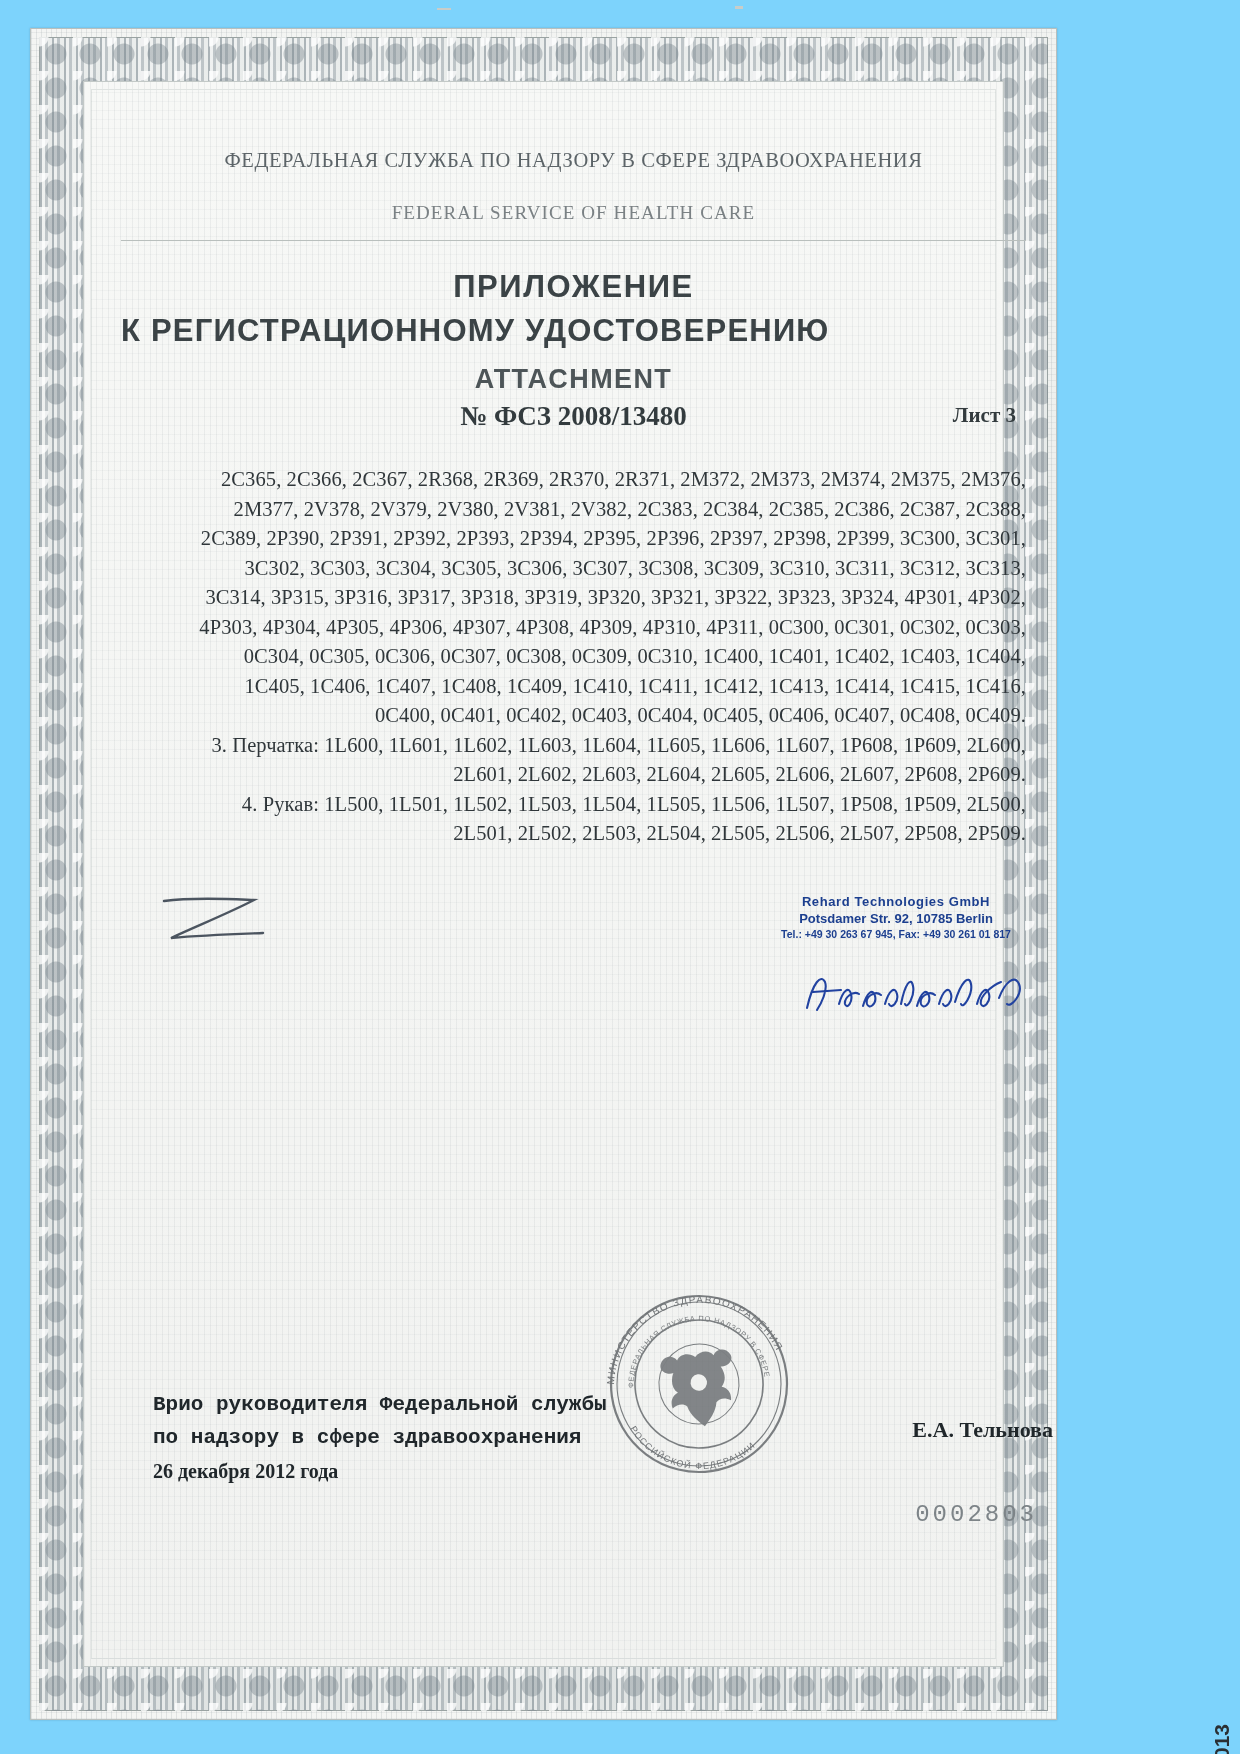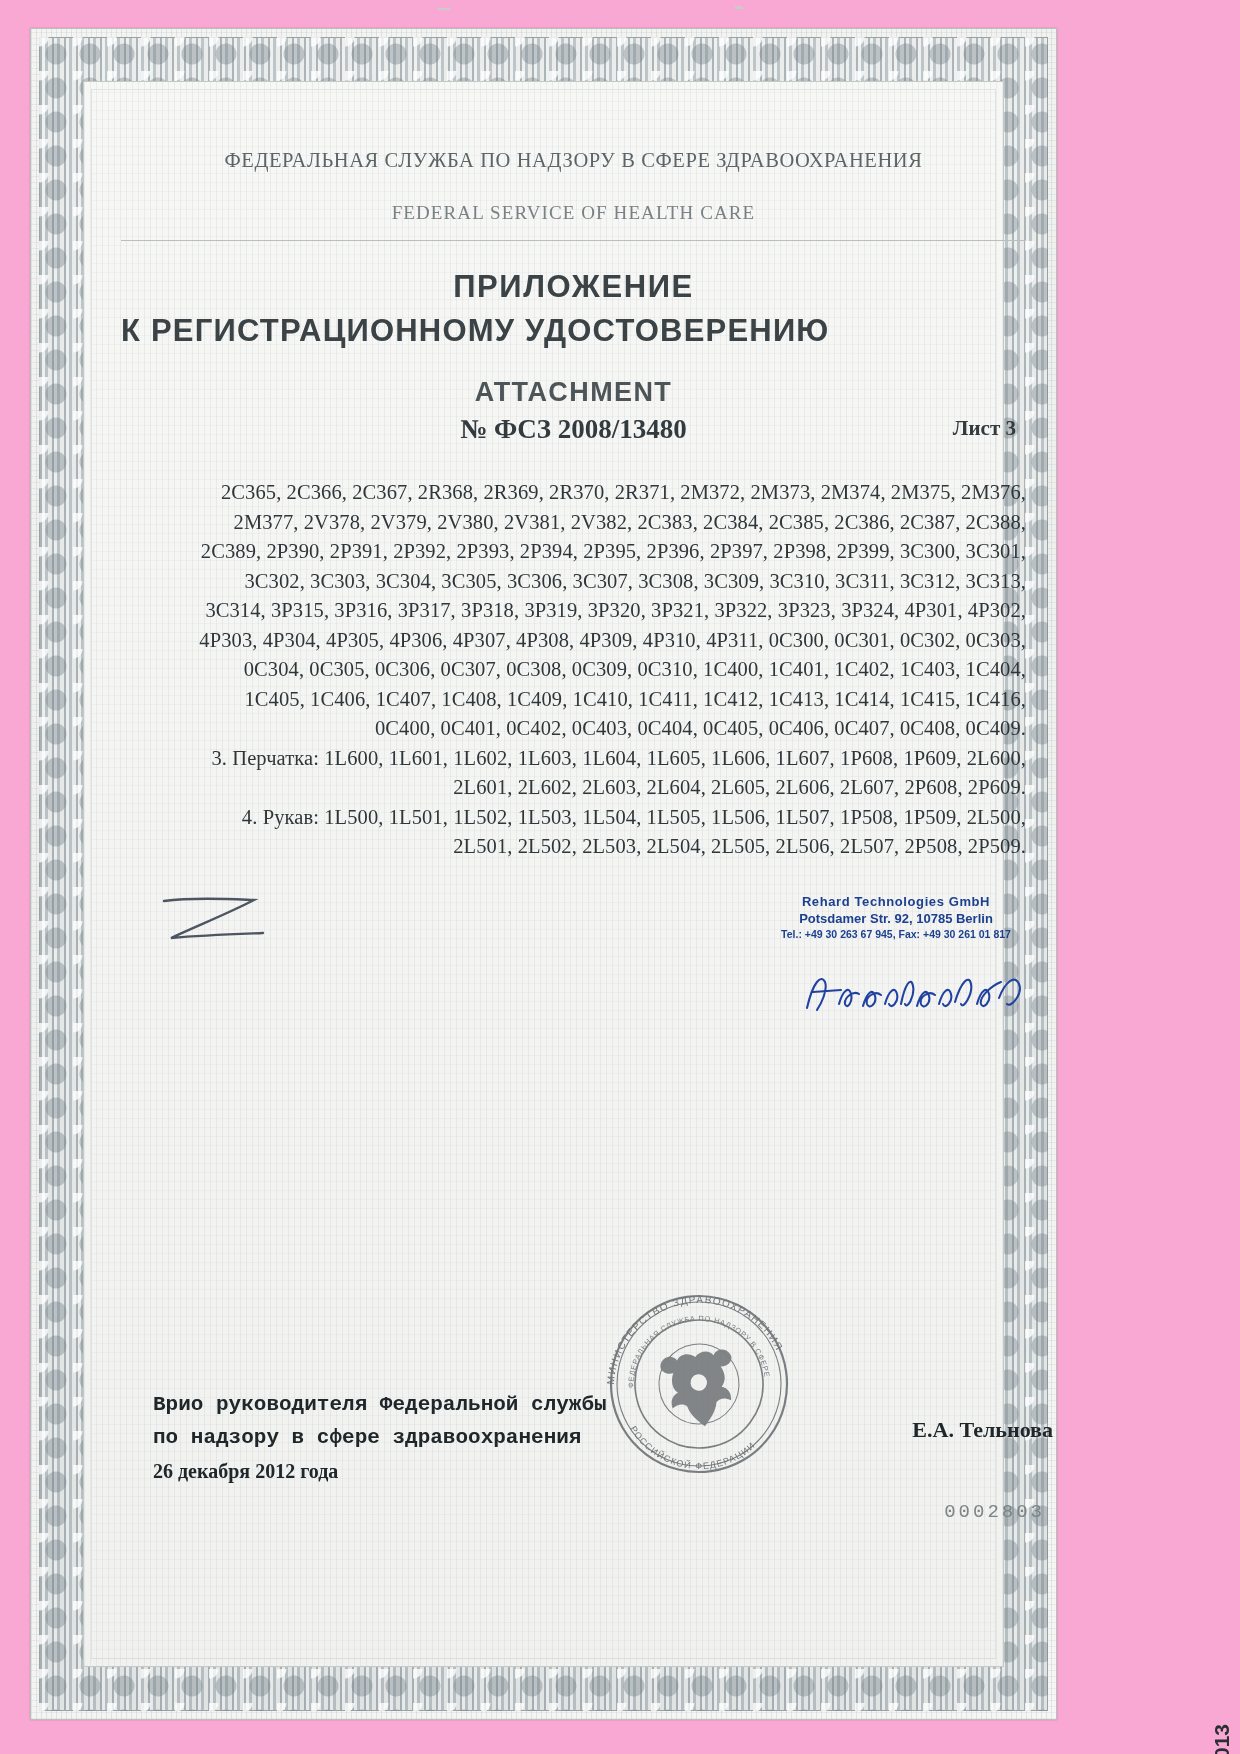--- a/index.html
+++ b/index.html
@@ -13,21 +13,21 @@
     position: relative;
     font-family: "Liberation Serif", serif;
     overflow: hidden;
   }
 
   
   .page {
     position: absolute;
     left: 0; top: 0;
     width: 1240px; height: 1754px;
-    background: #f9a8d4;
+    background: #7dd3fc;
   }
 
   .cert {
     position: absolute;
     left: 30px; top: 28px;
     width: 1025px; height: 1690px;
     background:
       repeating-linear-gradient(90deg, rgba(120,132,140,0.16) 0px, rgba(120,132,140,0.16) 1px, rgba(255,255,255,0) 1px, rgba(255,255,255,0) 5px),
       repeating-linear-gradient(0deg, rgba(120,132,140,0.10) 0px, rgba(120,132,140,0.10) 1px, rgba(255,255,255,0) 1px, rgba(255,255,255,0) 6px),
       linear-gradient(160deg,#f4f5f3 0%, #eef0ee 40%, #f6f7f5 100%);
@@ -117,21 +117,21 @@
   .title-ru2 {
     margin-top: 8px;
     font-size: 31px;
     font-weight: bold;
     letter-spacing: 1.2px;
     color: #3b4346;
     font-family: "Liberation Sans", sans-serif;
   }
   .title-en {
     text-align: center;
-    margin-top: 28px;
+    margin-top: 15px;
     font-size: 27px;
     font-weight: bold;
     letter-spacing: 1.4px;
     color: #4d5558;
     font-family: "Liberation Sans", sans-serif;
   }
   .reg-row {
     position: relative;
     margin-top: 6px;
     height: 34px;
@@ -228,22 +228,22 @@
     font-weight: bold;
   }
   .signer {
     position: absolute;
     right: 0; top: 28px;
     font-size: 22px;
     font-weight: bold;
   }
   .serial {
     position: absolute;
-    right: 8px; top: 112px;
-    font-size: 19px;
+    right: 16px; top: 112px;
+    font-size: 24px;
     letter-spacing: 3px;
     color: #7d8488;
     font-family: "Liberation Mono", monospace;
   }
 
   
   .side-caption {
     position: absolute;
     right: 6px;
     bottom: 30px;

